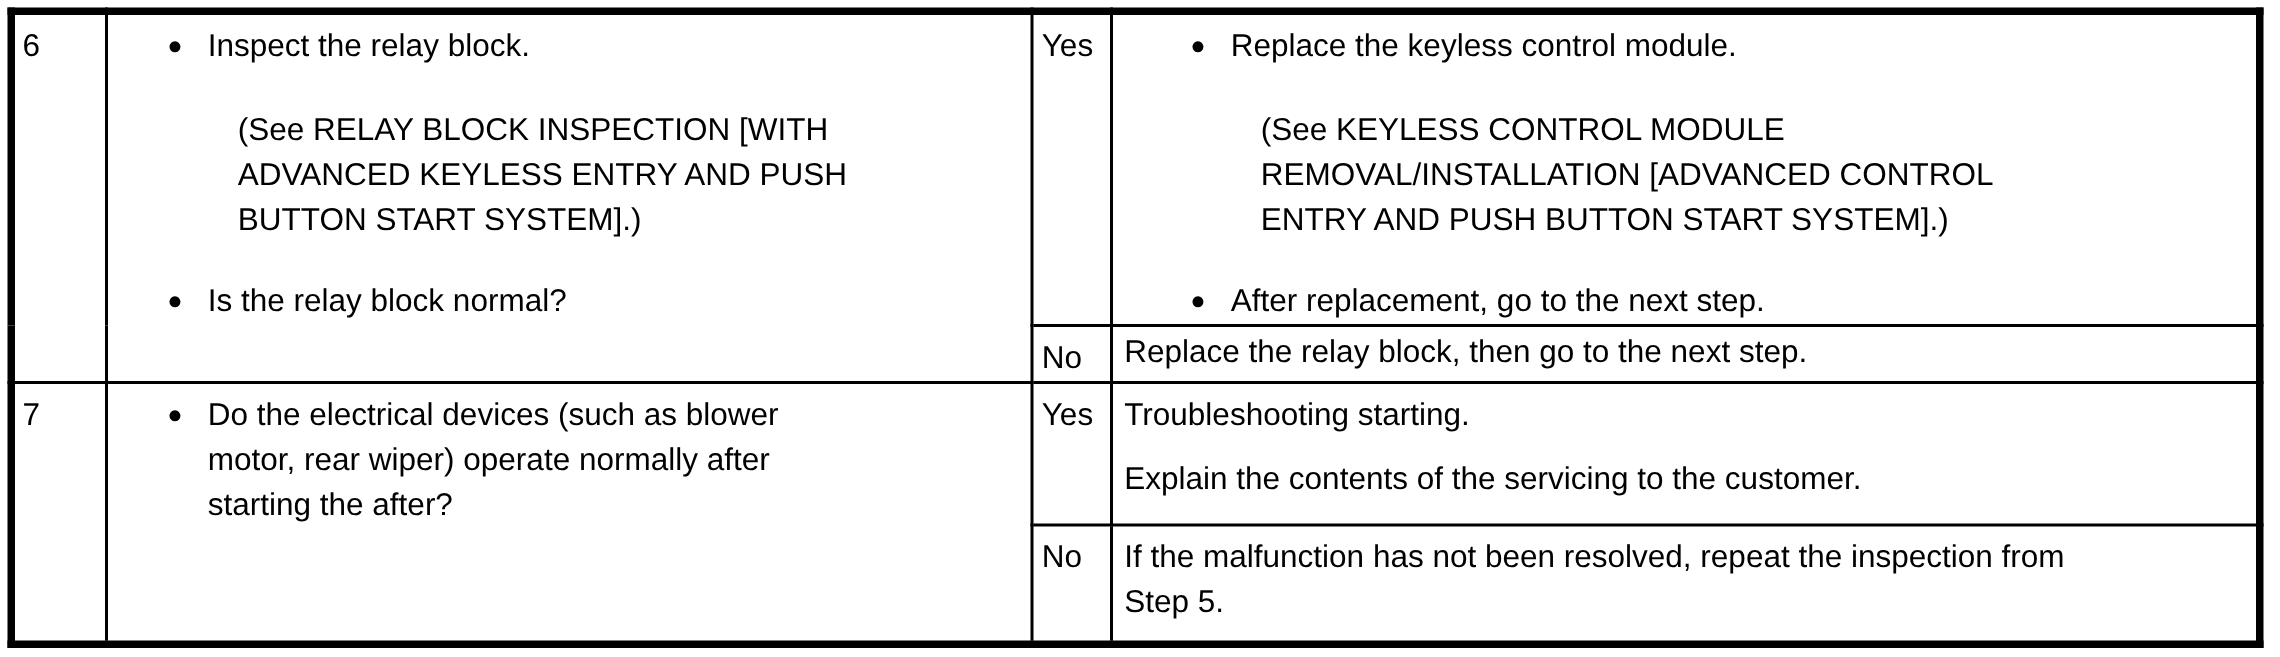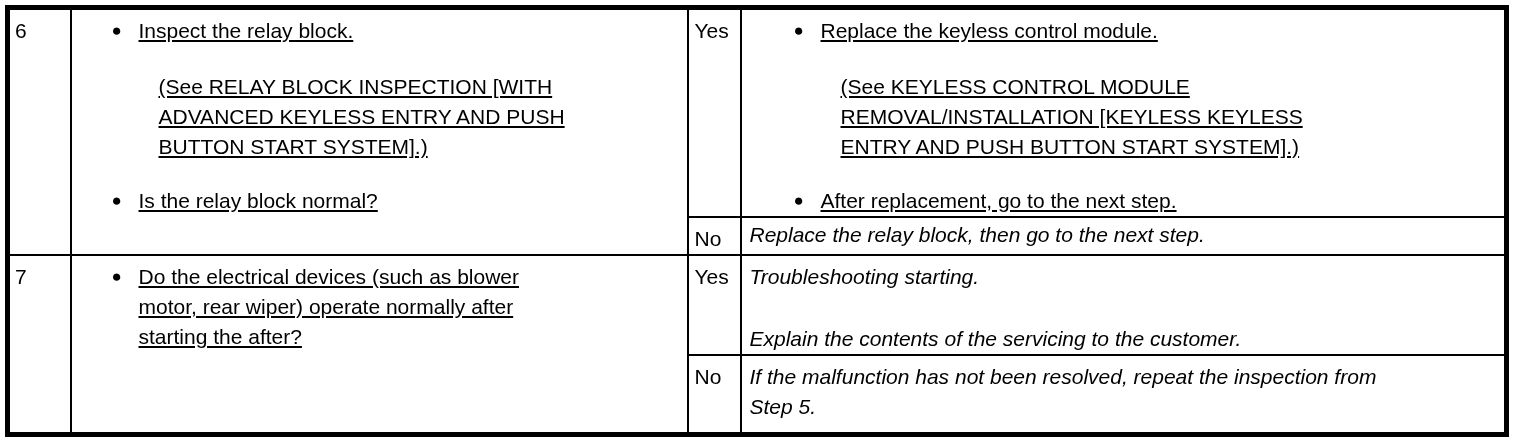--- a/index.html
+++ b/index.html
@@ -34,35 +34,35 @@
 
   .r-tall   { height: 208px; }
   .r-short  { height: 33px; }
   .r-mid    { height: 95px; }
   .r-bottom { height: 79px; }
 
   .step-cell   { padding: 6px 4px 0 5px; }
   .answer-cell { padding: 6px 2px 0 6px; margin-left: 28px; }
   .insp-cell   { padding: 6px 4px 0 0; }
   .act-cell    { padding: 6px 4px 0 0; }
-  .plain-cell  { padding: 6px 8px 0 8px; font-style: italic; }
+  .plain-cell  { padding: 6px 8px 0 8px; }
   .plain-cell.tight { padding-top: 2px; }
 
   .bi { display: flex; align-items: flex-start; }
   .insp-cell .bi { margin-left: 40px; }
   .act-cell  .bi { margin-left: 52px; }
   .bi + .bi { margin-top: 24px; }
   .bullet {
     flex: 0 0 27px; width: 27px;
     font-size: 17px; line-height: 30px;
     text-align: left;
   }
-  .bi-body { flex: 1 1 auto; text-decoration: underline; }
+  .bi-body { flex: 1 1 auto; }
   .sub { margin-top: 26px; margin-left: 20px; }
-  .para2 { margin-top: 32px; }
+  .para2 { margin-top: 13px; }
   .line { white-space: nowrap; }
 </style>
 </head>
 <body>
 
 <div class="page">
   <table class="ts-table">
     <colgroup>
       <col class="col-step">
         <col class="col-insp">
@@ -93,21 +93,21 @@
         </div>
       </td>
       <td class="answer-cell">Yes</td>
       <td class="act-cell">
         <div class="bi">
           <span class="bullet">●</span>
           <div class="bi-body">
             <div class="line">Replace the keyless control module.</div>
             <div class="sub">
               <div class="line">(See KEYLESS CONTROL MODULE</div>
-              <div class="line">REMOVAL/INSTALLATION [KEYLESS KEYLESS</div>
+              <div class="line">REMOVAL/INSTALLATION [ADVANCED CONTROL</div>
               <div class="line">ENTRY AND PUSH BUTTON START SYSTEM].)</div>
             </div>
           </div>
         </div>
         <div class="bi">
           <span class="bullet">●</span>
           <div class="bi-body">
             <div class="line">After replacement, go to the next step.</div>
           </div>
         </div>

